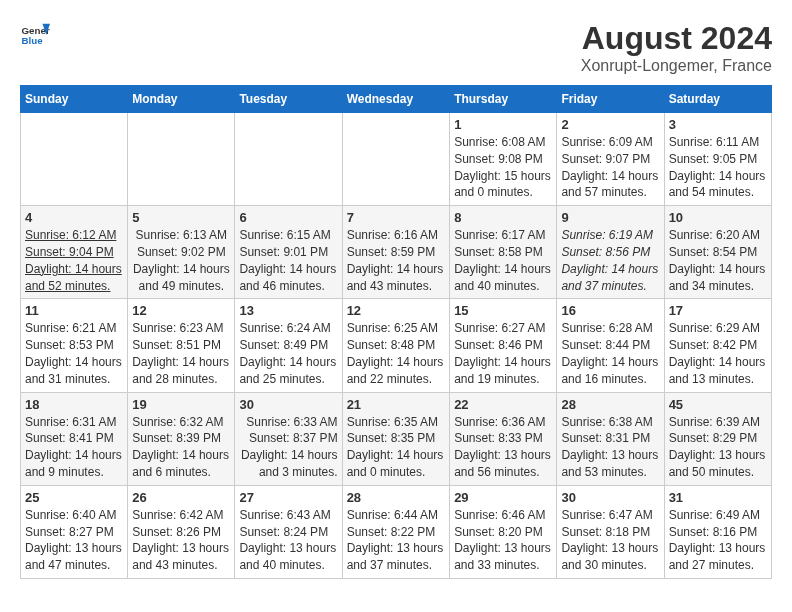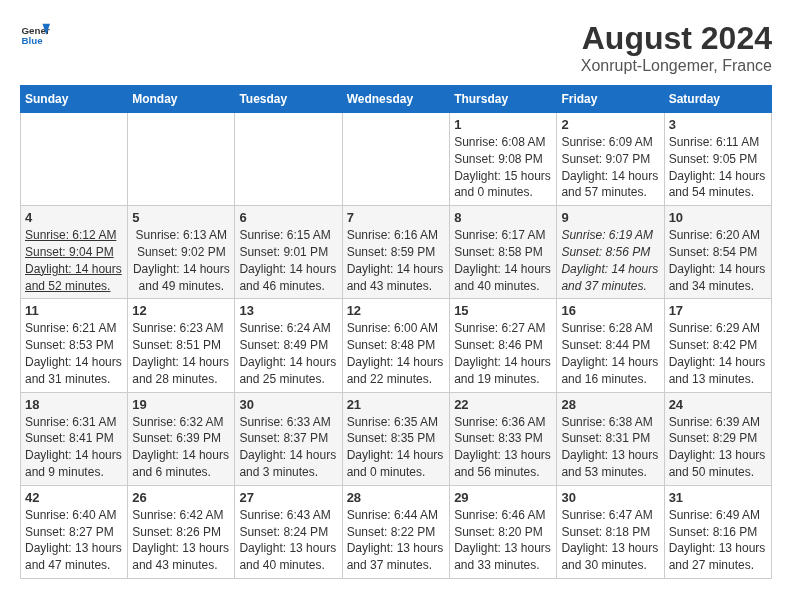--- a/index.html
+++ b/index.html
@@ -189,21 +189,21 @@
 Daylight: 14 hours and 28 minutes.</div>
         </td>
         <td>
           <div class="day-number">13</div>
           <div class="day-info" style="white-space: pre-line;">Sunrise: 6:24 AM
 Sunset: 8:49 PM
 Daylight: 14 hours and 25 minutes.</div>
         </td>
         <td>
           <div class="day-number">12</div>
-          <div class="day-info" style="white-space: pre-line;">Sunrise: 6:00 AM
+          <div class="day-info" style="white-space: pre-line;">Sunrise: 6:25 AM
 Sunset: 8:48 PM
 Daylight: 14 hours and 22 minutes.</div>
         </td>
         <td>
           <div class="day-number">15</div>
           <div class="day-info" style="white-space: pre-line;">Sunrise: 6:27 AM
 Sunset: 8:46 PM
 Daylight: 14 hours and 19 minutes.</div>
         </td>
         <td>
@@ -222,26 +222,26 @@
       <tr>
         <td>
           <div class="day-number">18</div>
           <div class="day-info" style="white-space: pre-line;">Sunrise: 6:31 AM
 Sunset: 8:41 PM
 Daylight: 14 hours and 9 minutes.</div>
         </td>
         <td>
           <div class="day-number">19</div>
           <div class="day-info" style="white-space: pre-line;">Sunrise: 6:32 AM
-Sunset: 6:39 PM
+Sunset: 8:39 PM
 Daylight: 14 hours and 6 minutes.</div>
         </td>
         <td>
           <div class="day-number">30</div>
-          <div class="day-info" style="white-space: pre-line;">Sunrise: 6:33 AM
+          <div class="day-info" style="white-space: pre-line; text-align: right;">Sunrise: 6:33 AM
 Sunset: 8:37 PM
 Daylight: 14 hours and 3 minutes.</div>
         </td>
         <td>
           <div class="day-number">21</div>
           <div class="day-info" style="white-space: pre-line;">Sunrise: 6:35 AM
 Sunset: 8:35 PM
 Daylight: 14 hours and 0 minutes.</div>
         </td>
         <td>
@@ -250,29 +250,29 @@
 Sunset: 8:33 PM
 Daylight: 13 hours and 56 minutes.</div>
         </td>
         <td>
           <div class="day-number">28</div>
           <div class="day-info" style="white-space: pre-line;">Sunrise: 6:38 AM
 Sunset: 8:31 PM
 Daylight: 13 hours and 53 minutes.</div>
         </td>
         <td>
-          <div class="day-number">24</div>
+          <div class="day-number">45</div>
           <div class="day-info" style="white-space: pre-line;">Sunrise: 6:39 AM
 Sunset: 8:29 PM
 Daylight: 13 hours and 50 minutes.</div>
         </td>
       </tr>
       <tr>
         <td>
-          <div class="day-number">42</div>
+          <div class="day-number">25</div>
           <div class="day-info" style="white-space: pre-line;">Sunrise: 6:40 AM
 Sunset: 8:27 PM
 Daylight: 13 hours and 47 minutes.</div>
         </td>
         <td>
           <div class="day-number">26</div>
           <div class="day-info" style="white-space: pre-line;">Sunrise: 6:42 AM
 Sunset: 8:26 PM
 Daylight: 13 hours and 43 minutes.</div>
         </td>

